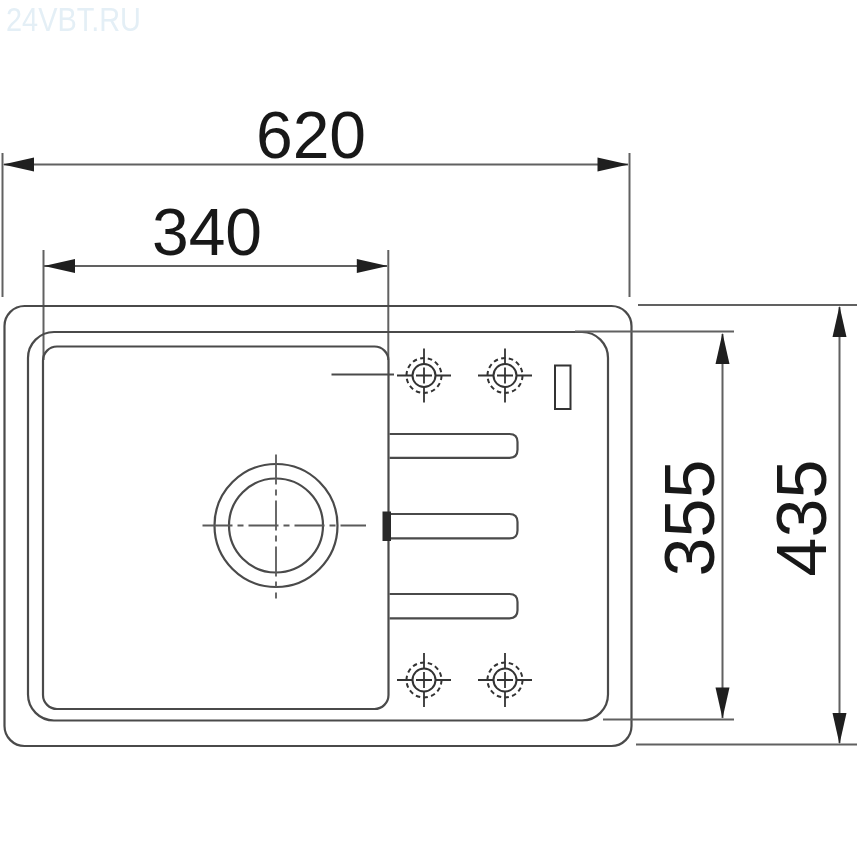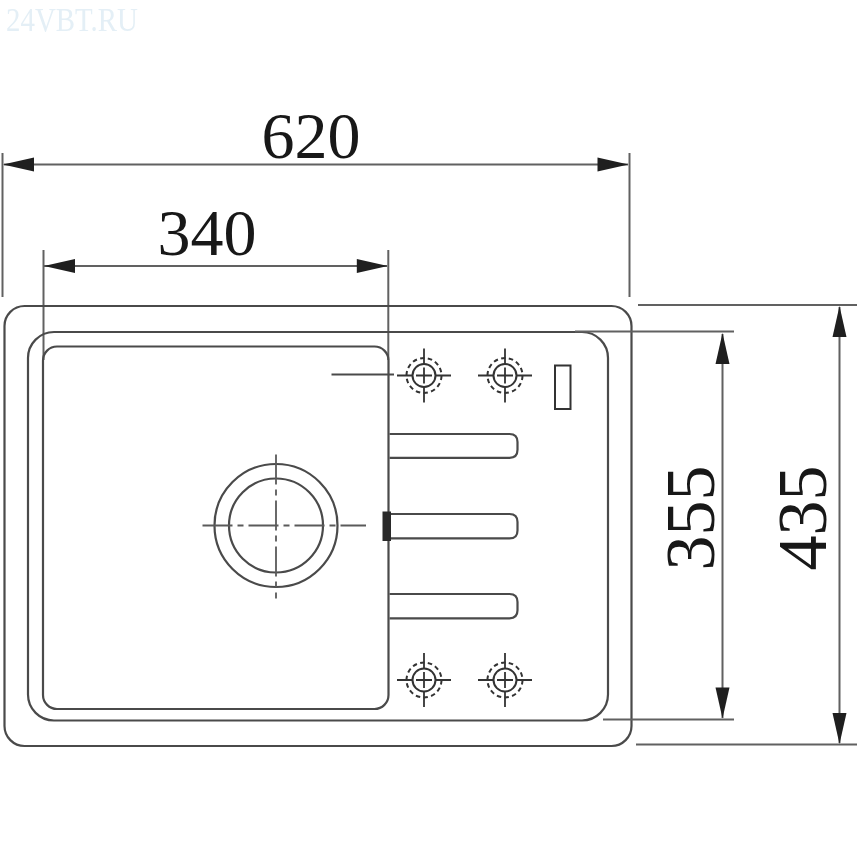--- a/index.html
+++ b/index.html
@@ -1,17 +1,17 @@
 <!DOCTYPE html>
 <html><head>
 <meta charset="utf-8">
 <style>
   html,body{margin:0;padding:0;background:#ffffff;}
   .page{position:relative;width:860px;height:860px;background:#ffffff;overflow:hidden;
-        font-family:Liberation Serif, serif;}
+        font-family:Liberation Sans, sans-serif;}
   svg{position:absolute;left:0;top:0;}
 </style>
 </head>
 <body>
 <div class="page">
 <svg width="860" height="860" viewBox="0 0 860 860">
 
   <text x="6" y="31" font-size="34" fill="#e4eff6" transform="scale(0.85,1)" style="transform-origin:6px 31px" letter-spacing="0">24VBT.RU</text>
 
   <text x="311" y="158" font-size="66" fill="#181818" text-anchor="middle">620</text>

